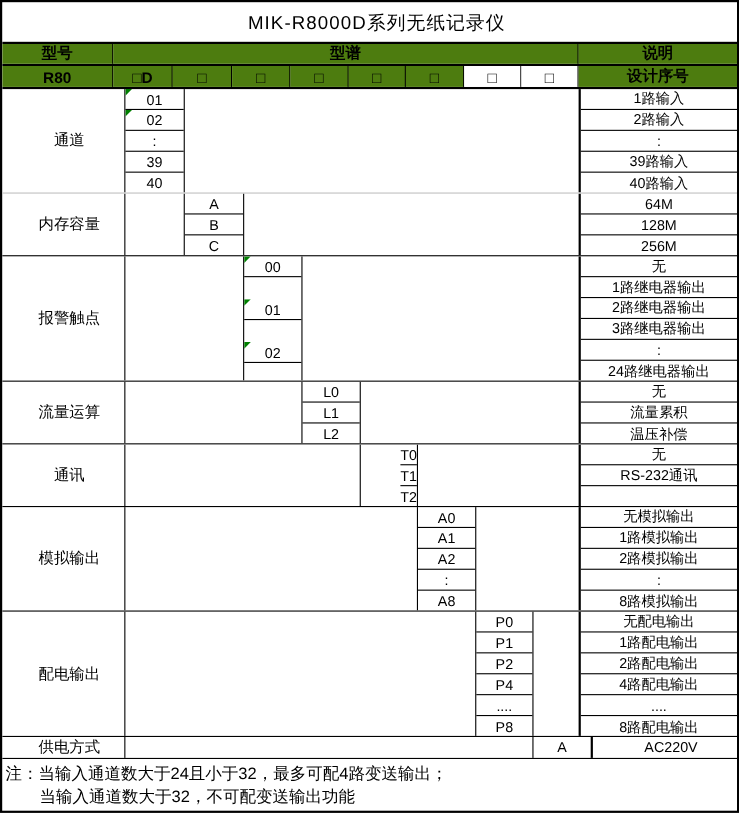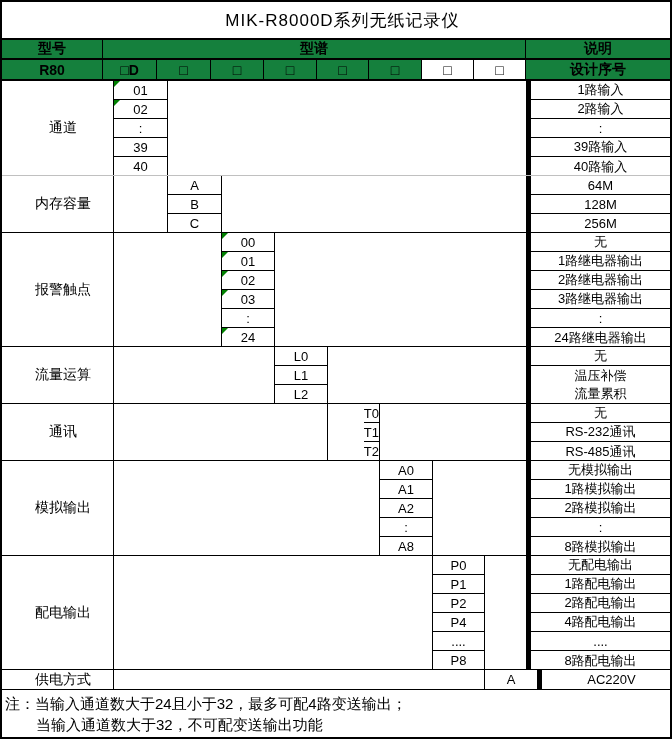--- a/index.html
+++ b/index.html
@@ -24,21 +24,21 @@
   }
   
   .hdr-row, .r80-row {
     display: flex; font-weight: bold; font-size: 14px;
   }
   .hdr-row { height: 20px; border-bottom: 2px solid #000; }
   .r80-row { height: 21px; border-bottom: 2px solid #000; }
   .hdr-row > div, .r80-row > div {
     display: flex; align-items: center; justify-content: center;
     border-right: 1px solid #000;
-    background: #15803d;
+    background: #4d7c0f;
     overflow: hidden;
   }
   .hdr-row > div:last-child, .r80-row > div:last-child { border-right: none; }
   .c-model { width: 101px; }
   .c-spectrum { width: 423px; }
   .c-desc { width: 144px; flex: none; }
   .s0 { width: 54px; } .s1 { width: 54px; } .s2 { width: 53px; }
   .s3 { width: 53px; } .s4 { width: 52px; } .s5 { width: 53px; }
   .s6 { width: 52px; background: #fff !important; }
   .s7 { width: 52px; background: #fff !important; }
@@ -68,29 +68,29 @@
   .g4 .g-pre { width: 214px; }
   .g5 .g-pre { width: 266px; }
   .g6 .g-pre { width: 319px; }
   .g7 .g-pre { width: 371px; }
   .g-codes {
     border-right: 1px solid #000; flex: none;
     display: flex; flex-direction: column;
   }
   .g0 .g-codes { width: 54px; }
   .g1 .g-codes { width: 54px; }
-  .g2 .g-codes { width: 53px; }
+  .g2 .g-codes { width: 53px; gap: 20px; }
   .g3 .g-codes { width: 53px; }
   .g4 .g-codes { width: 52px; align-items: flex-end; }
   .g5 .g-codes { width: 53px; }
   .g6 .g-codes { width: 52px; }
   .g7 .g-codes { width: 52px; border-right: none; }
   .g-mid { flex: 1; }
   .g-descs {
-    width: 144px; border-left: 5px solid #000000; flex: none;
+    width: 144px; border-left: 2px solid #000000; flex: none;
     display: flex; flex-direction: column;
   }
   .cell {
     height: 19px; flex: none;
     border-bottom: 1px solid #000;
     display: flex; align-items: center; justify-content: center;
     font-size: 13px; position: relative; overflow: hidden;
   }
   .cell.last { border-bottom: none; }
   .tri {
@@ -194,38 +194,37 @@
     <div class="g-label">流量运算</div>
     <div class="g-pre"></div>
     <div class="g-codes">
         <div class="cell">L0</div>
         <div class="cell">L1</div>
         <div class="cell last">L2</div>
       </div>
     <div class="g-mid"></div>
     <div class="g-descs">
         <div class="cell">无</div>
+        <div class="cell">流量累积</div>
         <div class="cell last">温压补偿</div>
-        <div class="cell">流量累积</div>
       </div>
   </div>
 
   <div class="group g4">
     <div class="g-label">通讯</div>
     <div class="g-pre"></div>
     <div class="g-codes">
         <div class="cell">T0</div>
         <div class="cell">T1</div>
         <div class="cell last">T2</div>
       </div>
     <div class="g-mid"></div>
     <div class="g-descs">
         <div class="cell">无</div>
         <div class="cell">RS-232通讯</div>
-        <div class="cell last">RS-485通讯</div>
       </div>
   </div>
 
   <div class="group g5">
     <div class="g-label">模拟输出</div>
     <div class="g-pre"></div>
     <div class="g-codes">
         <div class="cell">A0</div>
         <div class="cell">A1</div>
         <div class="cell">A2</div>

